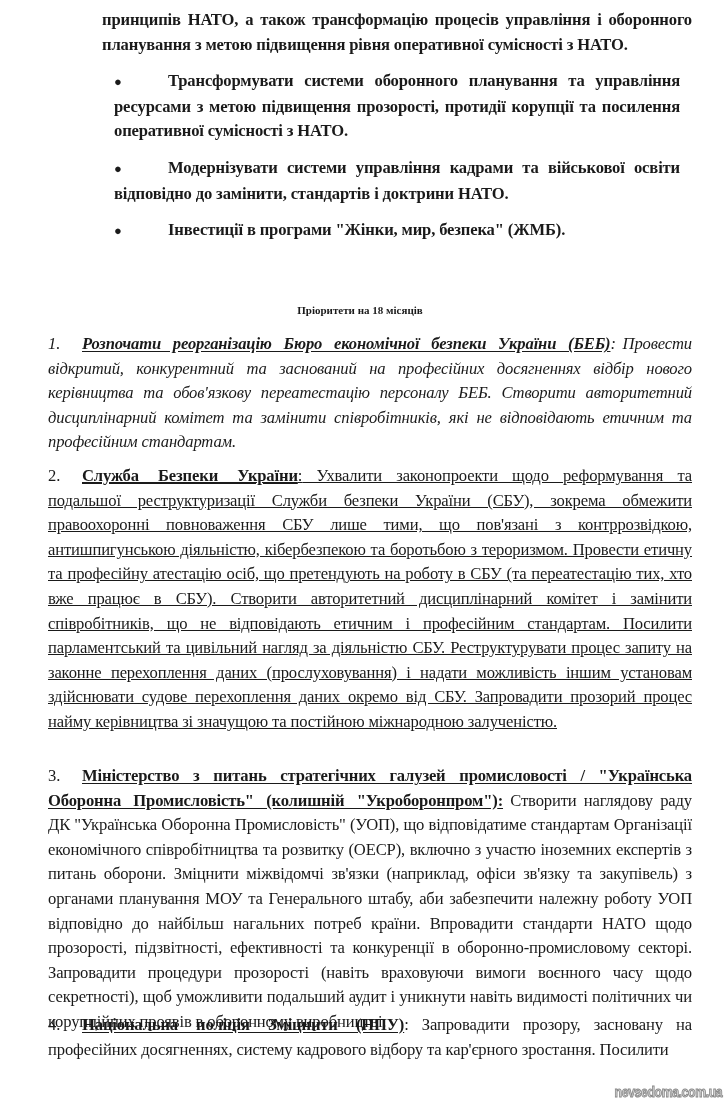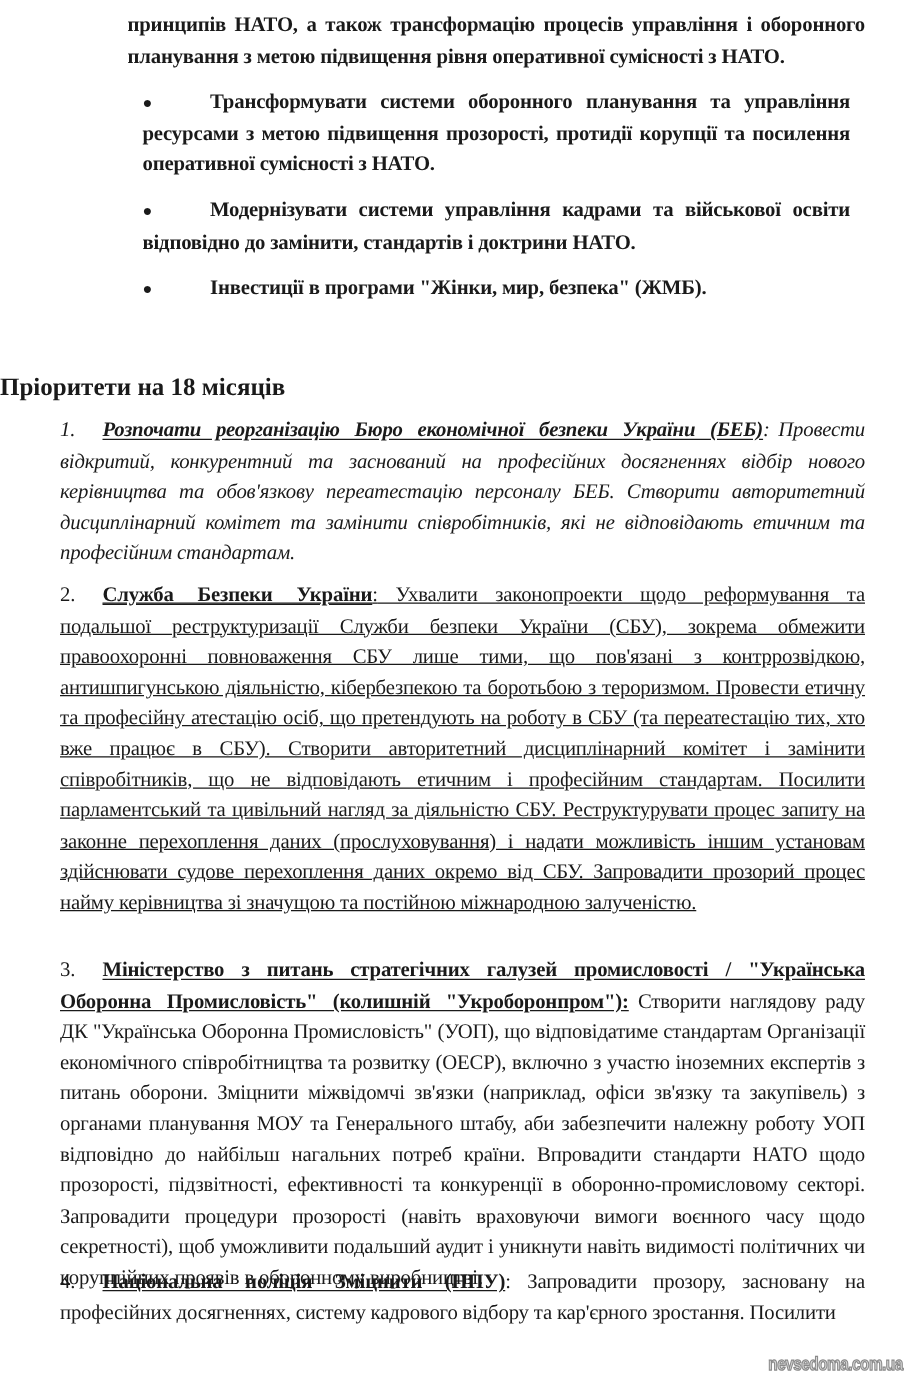--- a/index.html
+++ b/index.html
@@ -53,23 +53,23 @@
       font-weight: bold;
       text-decoration: underline;
       text-underline-offset: 2px;
       word-spacing: 5px;
     }
     .heading {
       position: absolute;
       top: 298px;
       left: 0;
       width: 720px;
-      text-align: left;
+      text-align: center;
       font-weight: bold;
-      font-size: 20px;
+      font-size: 11px;
       line-height: 24px;
     }
     .watermark {
       position: absolute;
       right: 4px;
       bottom: 6px;
       font-family: "Liberation Sans", "DejaVu Sans", sans-serif;
       font-weight: bold;
       font-size: 15px;
       color: #d8d8d8;

